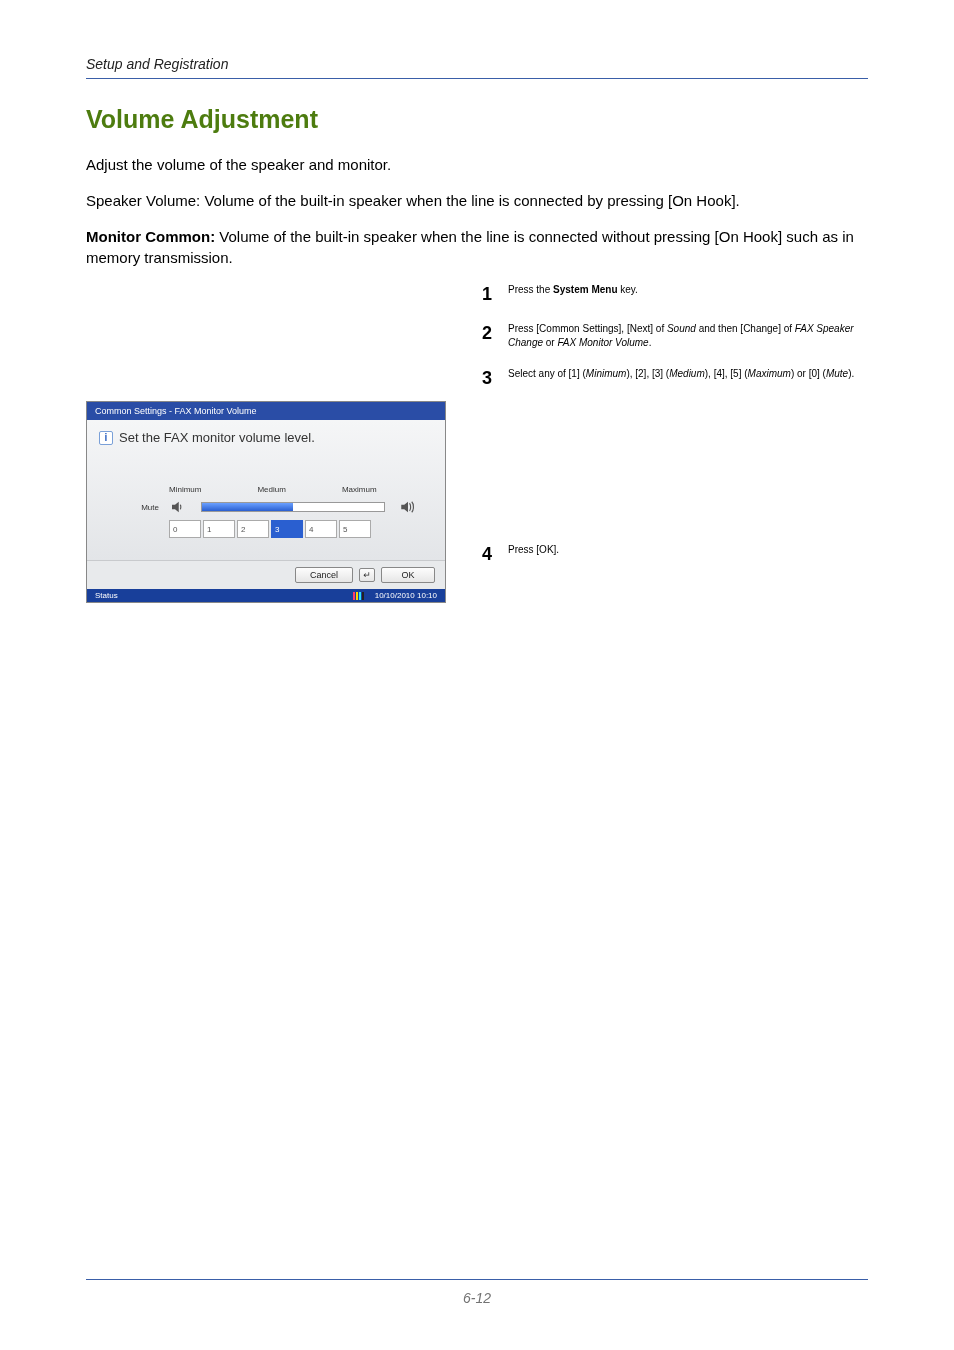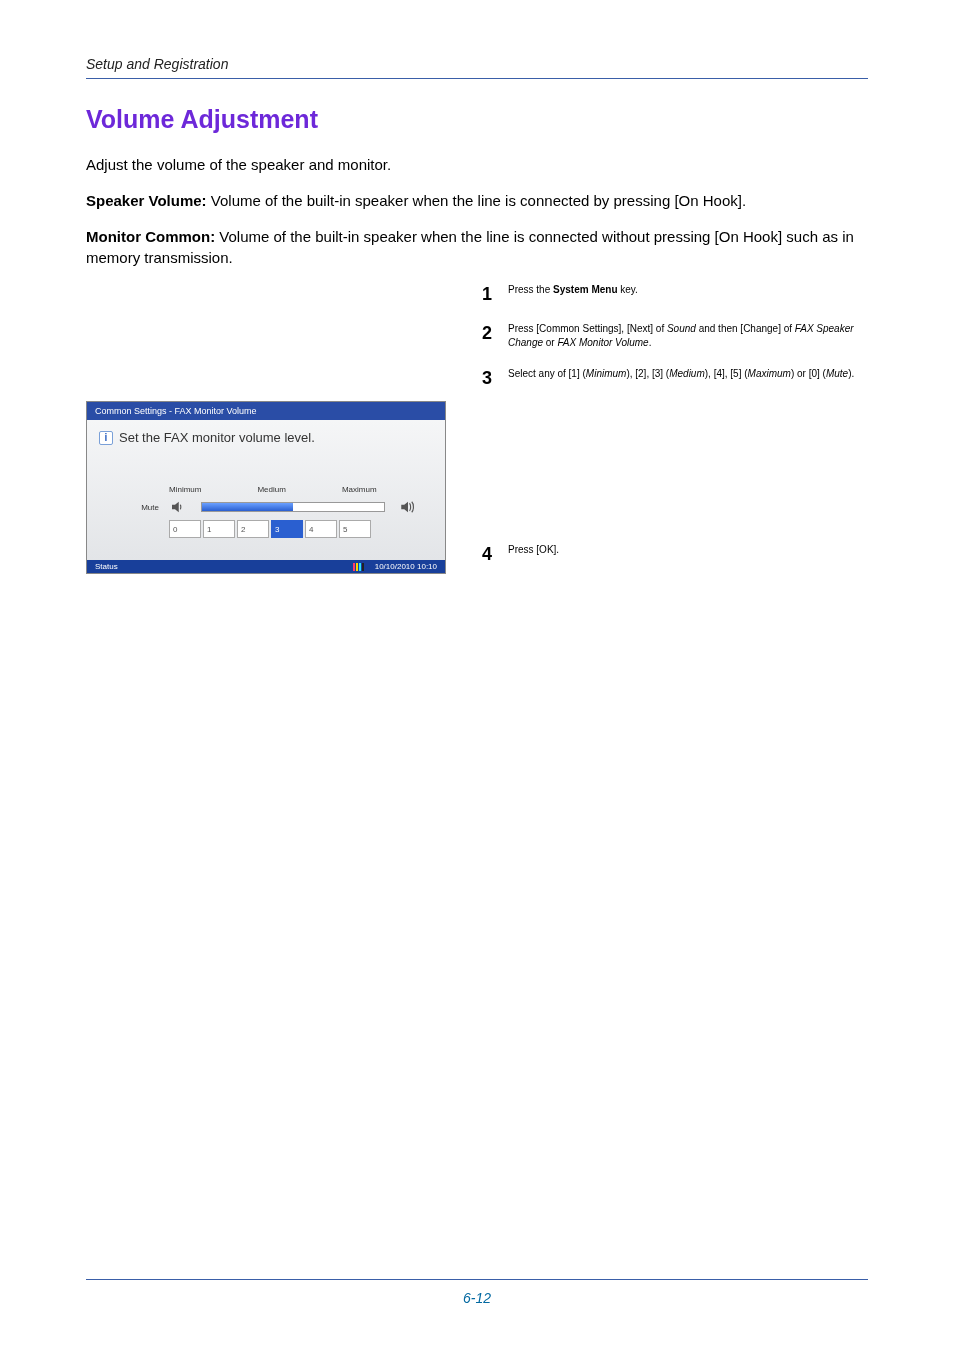--- a/index.html
+++ b/index.html
@@ -21,21 +21,21 @@
     font-size: 14px;
     color: #222;
     margin-bottom: 6px;
   }
   .rule {
     height: 1px;
     background: #3a5ea8;
     margin: 0 0 26px 0;
   }
   h1.section-title {
-    color: #6d28d9;
+    color: #4d7c0f;
     font-size: 25px;
     font-weight: bold;
     margin: 0 0 20px 0;
   }
   p.body {
     font-size: 15px;
     line-height: 1.45;
     margin: 0 0 14px 0;
   }
   .two-col {
@@ -223,36 +223,36 @@
   }
   .page-footer .frule {
     height: 1px;
     background: #3a5ea8;
     margin-bottom: 10px;
   }
   .page-footer .pnum {
     text-align: center;
     font-style: italic;
     font-size: 14px;
-    color: #0369a1;
+    color: #737373;
   }
 </style>
 </head>
 <body>
 
 <div class="page">
   <div class="running-head">Setup and Registration</div>
   <div class="rule"></div>
 
   <h1 class="section-title">Volume Adjustment</h1>
 
   <p class="body">Adjust the volume of the speaker and monitor.</p>
 
   <p class="body">
-    <span class="b" style="font-weight:bold">Speaker Volume:</span><span> Volume of the built-in speaker when the line is connected by pressing [On Hook].</span>
+    <span class="b" style="font-weight:normal">Speaker Volume:</span><span> Volume of the built-in speaker when the line is connected by pressing [On Hook].</span>
   </p>
 
   <p class="body">
     <span class="b" style="font-weight:bold">Monitor Common:</span><span> Volume of the built-in speaker when the line is connected without pressing [On Hook] such as in memory transmission.</span>
   </p>
 
   <div class="two-col">
     <div class="left-col">
 
       <div class="mock">
@@ -290,20 +290,25 @@
             <div class="vol-nums">
               <div class="vol-num">0</div>
               <div class="vol-num">1</div>
               <div class="vol-num">2</div>
               <div class="vol-num sel">3</div>
               <div class="vol-num">4</div>
               <div class="vol-num">5</div>
             </div>
           </div>
         </div>
+        <div class="mock-buttons">
+          <div class="mock-btn">Cancel</div>
+          <div class="mock-enter">↵</div>
+          <div class="mock-btn">OK</div>
+        </div>
         <div class="mock-status">
           <span>Status</span>
           <span class="mock-status-right">
             <span class="toner-icon">
                 <span></span>
                 <span></span>
                 <span></span>
                 <span></span>
               </span>
             <span>10/10/2010  10:10</span>

